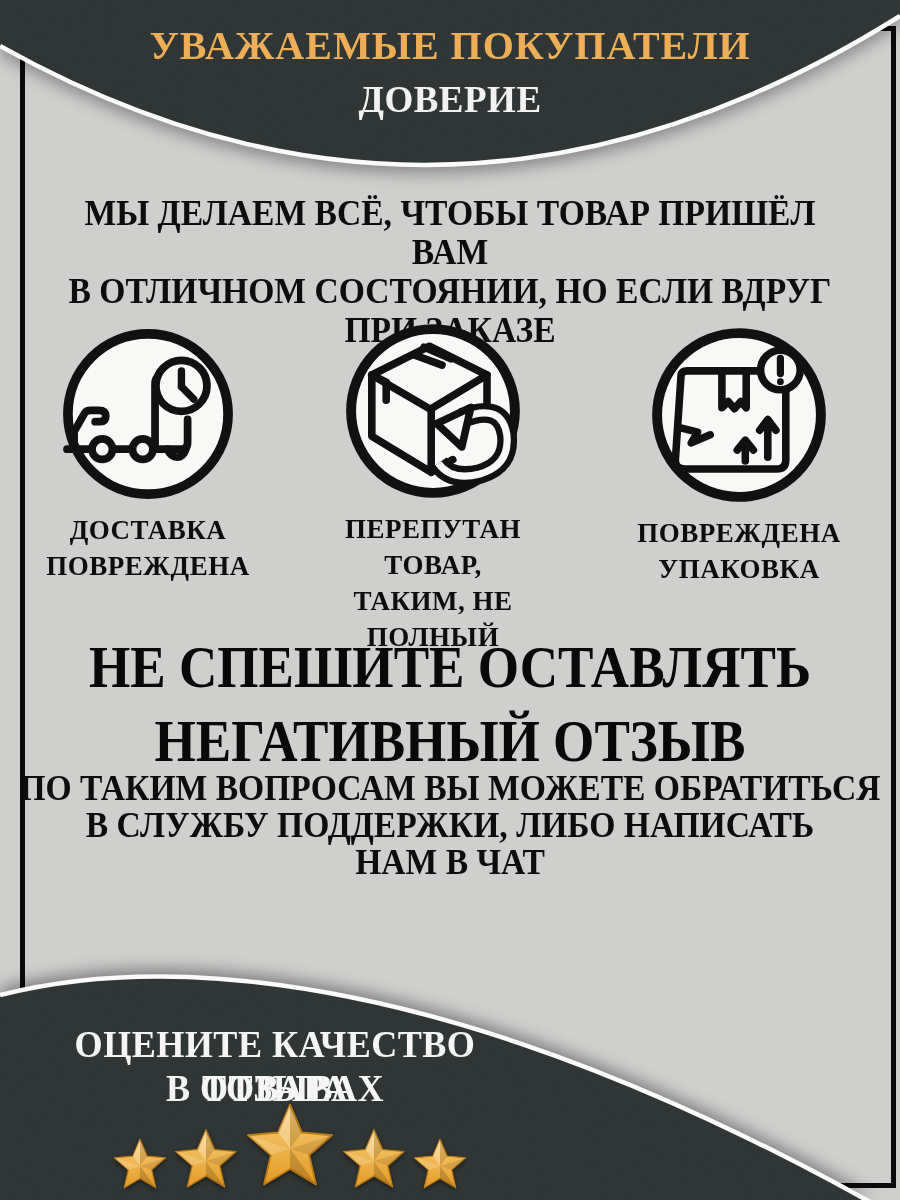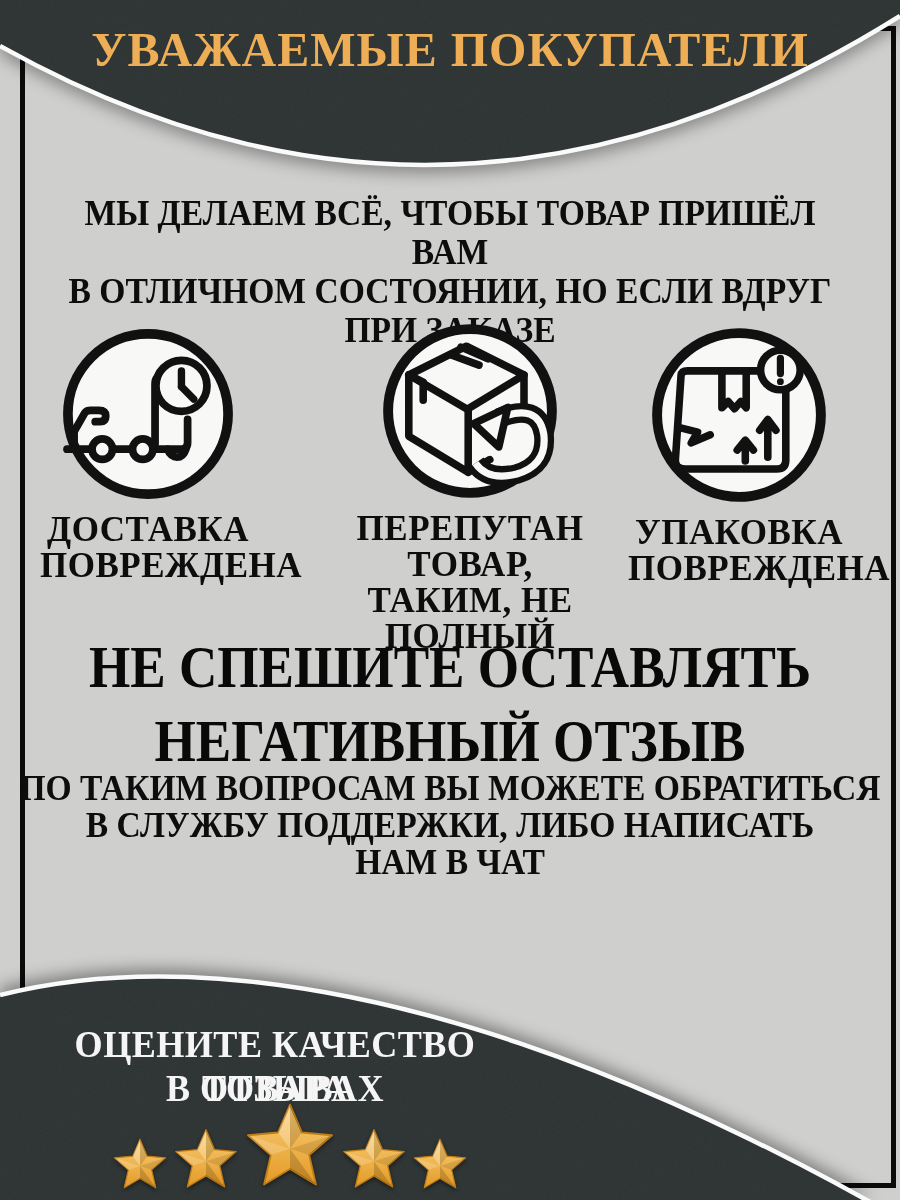--- a/index.html
+++ b/index.html
@@ -14,39 +14,39 @@
   }
   .frame{
     position:absolute;left:20px;top:26px;right:4px;bottom:12px;
     border:5px solid #0b0b0b;
   }
   .curve-svg{position:absolute;left:0;width:900px;display:block;}
   #header-curve{top:0;height:250px;filter:drop-shadow(0 6px 8px rgba(0,0,0,.35));}
   #footer-curve{bottom:0;height:265px;filter:drop-shadow(0 -5px 8px rgba(0,0,0,.40));}
   .hdr-title{
     position:absolute;top:22px;left:0;width:900px;text-align:center;
-    font-size:48px;color:#eeae55;letter-spacing:1px;
+    font-size:40px;color:#eeae55;letter-spacing:1px;
   }
   .hdr-sub{
     position:absolute;top:80px;left:0;width:900px;text-align:center;
     font-size:37px;line-height:39px;color:#f2f2f2;letter-spacing:.5px;
   }
   .intro{
     position:absolute;top:194px;left:40px;width:820px;text-align:center;
     font-size:35px;line-height:39px;color:#0d0d0d;
     transform:scaleX(.96);transform-origin:center;
   }
   .issues{position:absolute;top:0;left:0;width:900px;height:0;}
   .issue{position:absolute;text-align:center;}
   .issue svg{display:block;margin:0 auto;}
   #issue-1{left:40px;top:326px;width:216px;}
-  #issue-2{left:355px;top:321px;width:230px;}
+  #issue-2{left:318px;top:321px;width:230px;}
   #issue-3{left:628px;top:325px;width:222px;}
   .issue-label{
-    margin-top:10px;font-size:35px;line-height:36px;color:#0d0d0d;letter-spacing:.5px;
+    margin-top:10px;font-size:27px;line-height:36px;color:#0d0d0d;letter-spacing:.5px;
   }
   .warning{
     position:absolute;top:630px;left:0;width:900px;text-align:center;
     font-size:59px;line-height:74px;color:#090909;
     transform:scaleX(.9);transform-origin:center;
   }
   .support{
     position:absolute;top:770px;left:0;width:900px;text-align:center;
     font-size:35px;line-height:37px;color:#0d0d0d;
     transform:scaleX(.96);transform-origin:center;
@@ -82,20 +82,21 @@
         <feComposite operator="in" in2="SourceGraphic"></feComposite>
         </filter>
     </defs>
     <path d="M0,0 H900 V16 Q450,298 0,46 Z" fill="#2b3231"></path>
     <path d="M0,0 H900 V16 Q450,298 0,46 Z" fill="#ffffff" filter="url(#grainH)" opacity="0.07"></path>
     <path d="M900,16 Q450,298 0,46" fill="none" stroke="#fafafa" stroke-width="4.5"></path>
   </svg>
 
   <div class="hdr-title">УВАЖАЕМЫЕ ПОКУПАТЕЛИ</div>
   <div class="hdr-sub">
+    <div>ДОВЕРИЕ</div>
   </div>
 
   <div class="intro">
     <div>МЫ ДЕЛАЕМ ВСЁ, ЧТОБЫ ТОВАР ПРИШЁЛ ВАМ</div>
     <div>В ОТЛИЧНОМ СОСТОЯНИИ, НО ЕСЛИ ВДРУГ</div>
     <div>ПРИ ЗАКАЗЕ</div>
   </div>
 
   <div class="issues">
 
@@ -149,22 +150,22 @@
           <path d="M40.5,25.5 V46 L44,42.5 L47.5,46.5 L51,42.5 L54,46 V25.5"></path>
           <path d="M17,57 L27,59.5 L23.5,65.5 L34,61"></path>
           <path d="M53.5,75.5 V65 M49,69.5 L53.5,64 L58,69.5"></path>
           <path d="M66,73.5 V53 M61.5,58.5 L66,52.5 L70.5,58.5"></path>
         </g>
         <circle cx="73" cy="25" r="11" fill="#f8f8f7" stroke="#111" stroke-width="4.2"></circle>
         <path d="M73,18.5 V27" fill="none" stroke="#111" stroke-width="4" stroke-linecap="round"></path>
         <circle cx="73" cy="31.5" r="1.9" fill="#111"></circle>
       </svg>
       <div class="issue-label">
+        <div>ПОВРЕЖДЕНА</div>
         <div>УПАКОВКА</div>
-        <div>ПОВРЕЖДЕНА</div>
       </div>
     </div>
 
   </div>
 
   <div class="warning">
     <div>НЕ СПЕШИТЕ ОСТАВЛЯТЬ</div>
     <div>НЕГАТИВНЫЙ ОТЗЫВ</div>
   </div>
 

